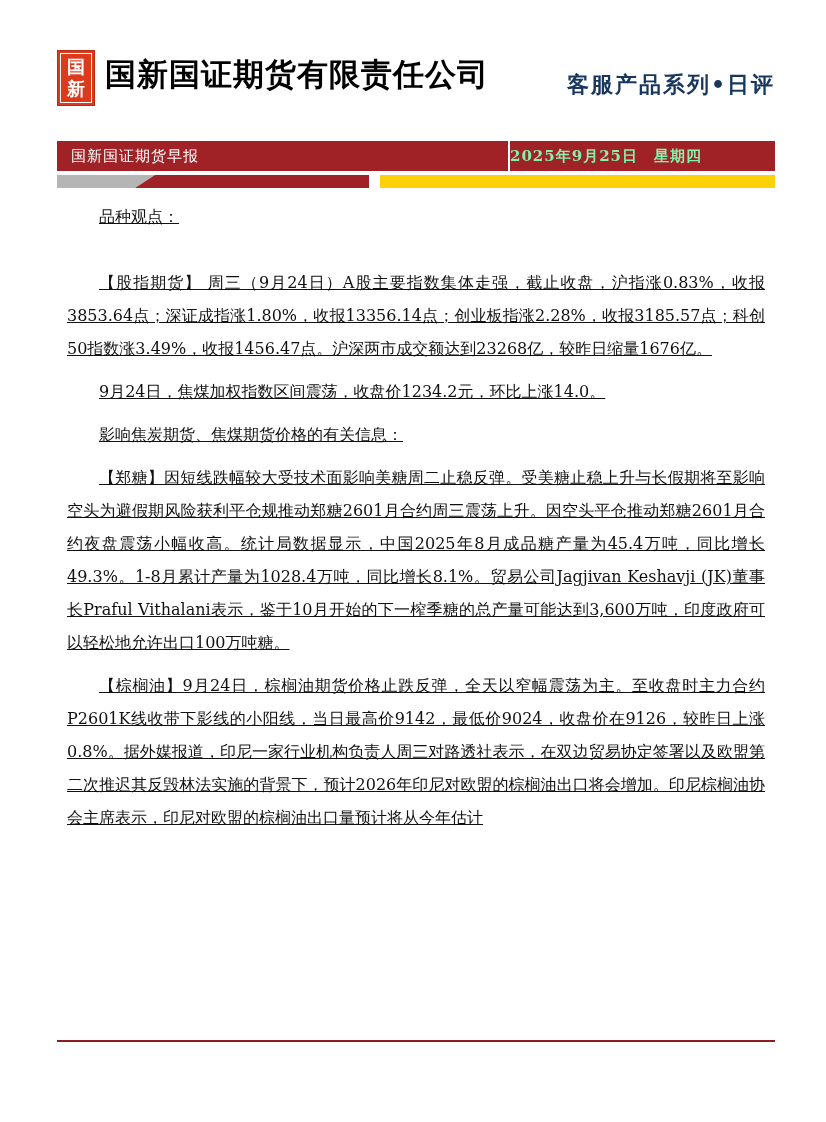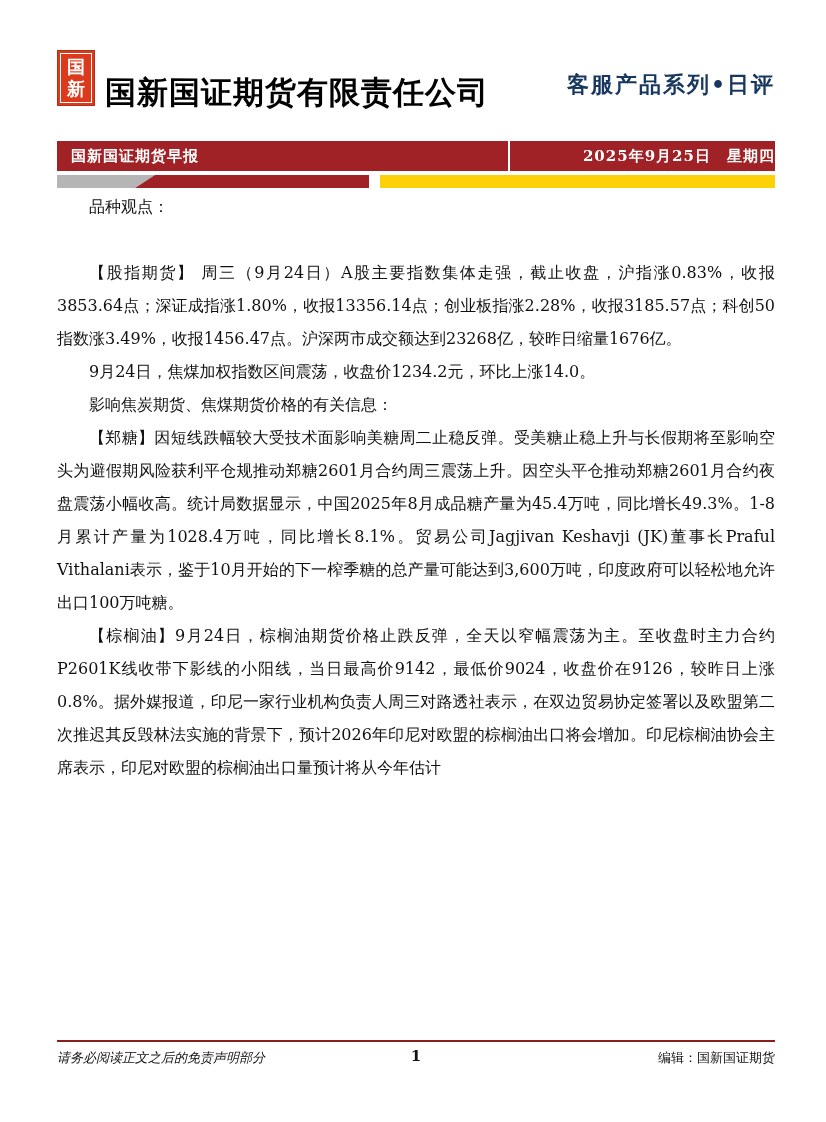--- a/index.html
+++ b/index.html
@@ -14,60 +14,60 @@
     border:1px solid #b52d12;box-sizing:border-box;display:flex;flex-direction:column;
     align-items:center;justify-content:center;
   }
   .logo-inner{
     width:30px;height:48px;border:1px solid #ffffff;display:flex;flex-direction:column;
     align-items:center;justify-content:center;
   }
   .logo-char{color:#ffffff;font-weight:bold;font-size:18px;line-height:22px;
     font-family:"DejaVu Sans","Liberation Sans",sans-serif;}
   .company-name{
-    position:absolute;left:48px;top:24px;font-size:31px;font-weight:900;letter-spacing:1px;
+    position:absolute;left:48px;top:6px;font-size:31px;font-weight:900;letter-spacing:1px;
     color:#000000;font-family:"DejaVu Sans","Liberation Sans",sans-serif;white-space:nowrap;
   }
   .series-label{
     position:absolute;right:0;top:22px;font-size:22px;font-weight:bold;letter-spacing:2px;
     color:#17375e;white-space:nowrap;
   }
   
   .banner{
     position:absolute;left:57px;top:141px;width:718px;height:30px;background:#a02226;
     display:flex;align-items:center;
   }
   .banner-title{
-    flex:1 1 auto;color:#ffffff;font-weight:bold;font-size:15px;letter-spacing:1px;
+    flex:1 1 auto;color:#ffffff;font-weight:normal;font-size:15px;letter-spacing:1px;
     padding-left:14px;white-space:nowrap;
   }
   .banner-divider{width:2px;height:30px;background:#ffffff;flex:0 0 auto;}
   .banner-date{
-    flex:0 0 265px;text-align:right;color:#ffffff;font-weight:bold;font-size:15px;
+    flex:0 0 265px;text-align:left;color:#86efac;font-weight:bold;font-size:15px;
     letter-spacing:1px;white-space:nowrap;
   }
   
   .deco-bar{position:absolute;left:57px;top:175px;width:718px;height:13px;}
   .deco-gray{
     position:absolute;left:0;top:0;width:98px;height:13px;background:#b5b5b5;
     -webkit-clip-path:polygon(0 0,100% 0,calc(100% - 20px) 100%,0 100%);
     clip-path:polygon(0 0,100% 0,calc(100% - 20px) 100%,0 100%);
   }
   .deco-red{
     position:absolute;left:78px;top:0;width:234px;height:13px;background:#a02226;
     -webkit-clip-path:polygon(20px 0,100% 0,100% 100%,0 100%);
     clip-path:polygon(20px 0,100% 0,100% 100%,0 100%);
   }
   .deco-yellow{position:absolute;left:323px;top:0;width:395px;height:13px;background:#fdd108;}
   
   .body-text{
     position:absolute;left:57px;top:190px;width:718px;
     font-size:16px;line-height:33px;text-align:justify;
   }
-  .body-text p{margin:0;text-indent:2em;}
+  .body-text p{margin:10px;text-indent:2em;text-decoration:underline;}
   .body-text p.intro{margin-bottom:33px;}
   
   .footer-rule{position:absolute;left:57px;top:1040px;width:718px;height:2px;background:#8b1f1f;}
   .footer{position:absolute;left:57px;top:1047px;width:718px;height:20px;font-size:13px;}
   .footer-disclaimer{position:absolute;left:0;top:2px;font-style:italic;white-space:nowrap;}
   .footer-page{position:absolute;left:0;right:0;top:0;text-align:center;font-weight:bold;font-size:15px;}
   .footer-editor{position:absolute;right:0;top:2px;white-space:nowrap;}
 </style>
 </head>
 <body>
@@ -102,19 +102,14 @@
     <div>
         <p>【股指期货】 周三（9月24日）A股主要指数集体走强，截止收盘，沪指涨0.83%，收报3853.64点；深证成指涨1.80%，收报13356.14点；创业板指涨2.28%，收报3185.57点；科创50指数涨3.49%，收报1456.47点。沪深两市成交额达到23268亿，较昨日缩量1676亿。</p>
         <p>9月24日，焦煤加权指数区间震荡，收盘价1234.2元，环比上涨14.0。</p>
         <p>影响焦炭期货、焦煤期货价格的有关信息：</p>
         <p>【郑糖】因短线跌幅较大受技术面影响美糖周二止稳反弹。受美糖止稳上升与长假期将至影响空头为避假期风险获利平仓规推动郑糖2601月合约周三震荡上升。因空头平仓推动郑糖2601月合约夜盘震荡小幅收高。统计局数据显示，中国2025年8月成品糖产量为45.4万吨，同比增长49.3%。1-8月累计产量为1028.4万吨，同比增长8.1%。贸易公司Jagjivan Keshavji (JK)董事长Praful Vithalani表示，鉴于10月开始的下一榨季糖的总产量可能达到3,600万吨，印度政府可以轻松地允许出口100万吨糖。</p>
         <p>【棕榈油】9月24日，棕榈油期货价格止跌反弹，全天以窄幅震荡为主。至收盘时主力合约P2601K线收带下影线的小阳线，当日最高价9142，最低价9024，收盘价在9126，较昨日上涨0.8%。据外媒报道，印尼一家行业机构负责人周三对路透社表示，在双边贸易协定签署以及欧盟第二次推迟其反毁林法实施的背景下，预计2026年印尼对欧盟的棕榈油出口将会增加。印尼棕榈油协会主席表示，印尼对欧盟的棕榈油出口量预计将从今年估计</p>
       </div>
   </div>
 
   <div class="footer-rule"></div>
-  <div class="footer">
-    <span class="footer-disclaimer">请务必阅读正文之后的免责声明部分</span>
-    <span class="footer-page">1</span>
-    <span class="footer-editor">编辑：国新国证期货</span>
-  </div>
 
 </div>
 
 </body></html>

